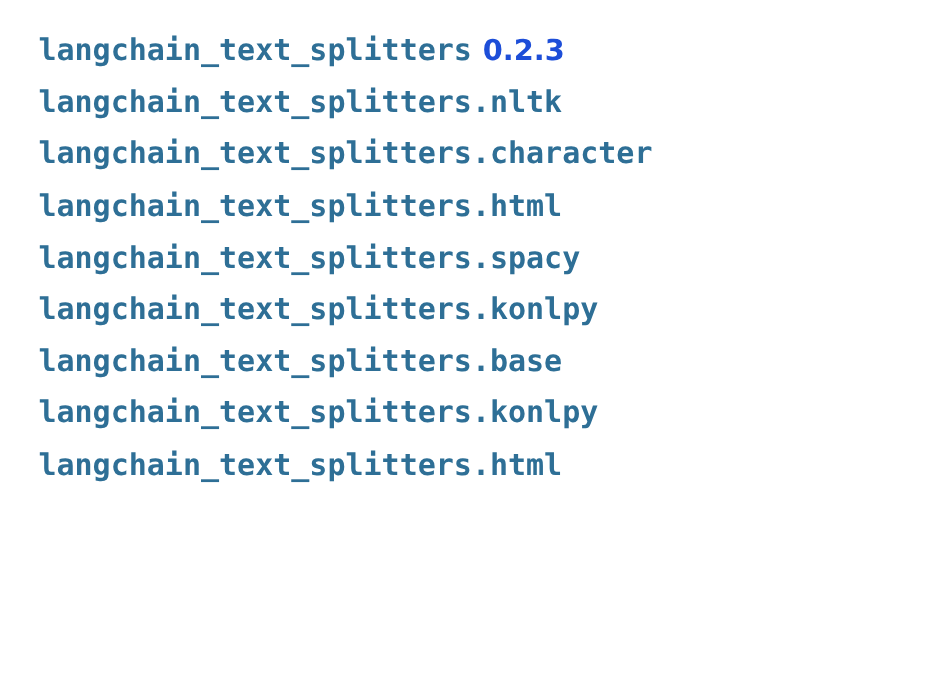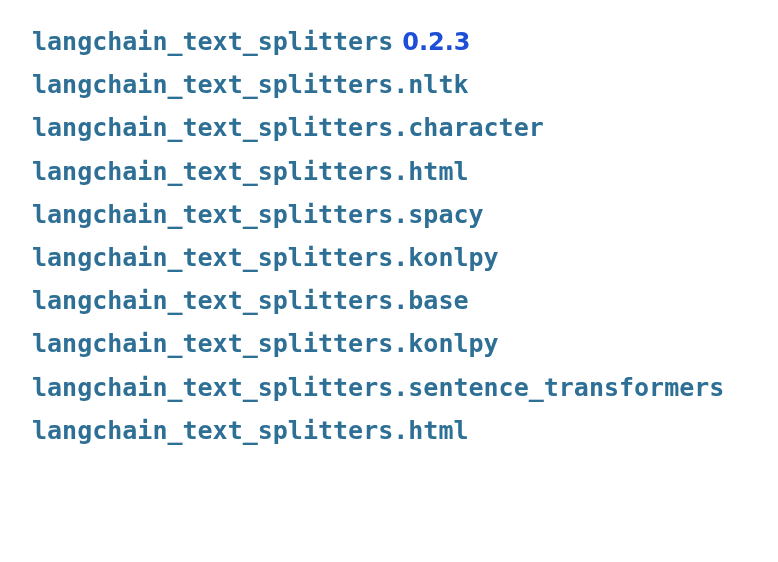--- a/index.html
+++ b/index.html
@@ -65,19 +65,16 @@
   <div class="row">
     <a class="code-link" href="#">langchain_text_splitters.konlpy</a>
   </div>
   <div class="row">
     <a class="code-link" href="#">langchain_text_splitters.base</a>
   </div>
   <div class="row">
     <a class="code-link" href="#">langchain_text_splitters.konlpy</a>
   </div>
   <div class="row">
-    <a class="code-link" href="#">langchain_text_splitters.sentence_transformers</a>
-  </div>
-  <div class="row">
     <a class="code-link" href="#">langchain_text_splitters.html</a>
   </div>
 
 </div>
 
 </body></html>

